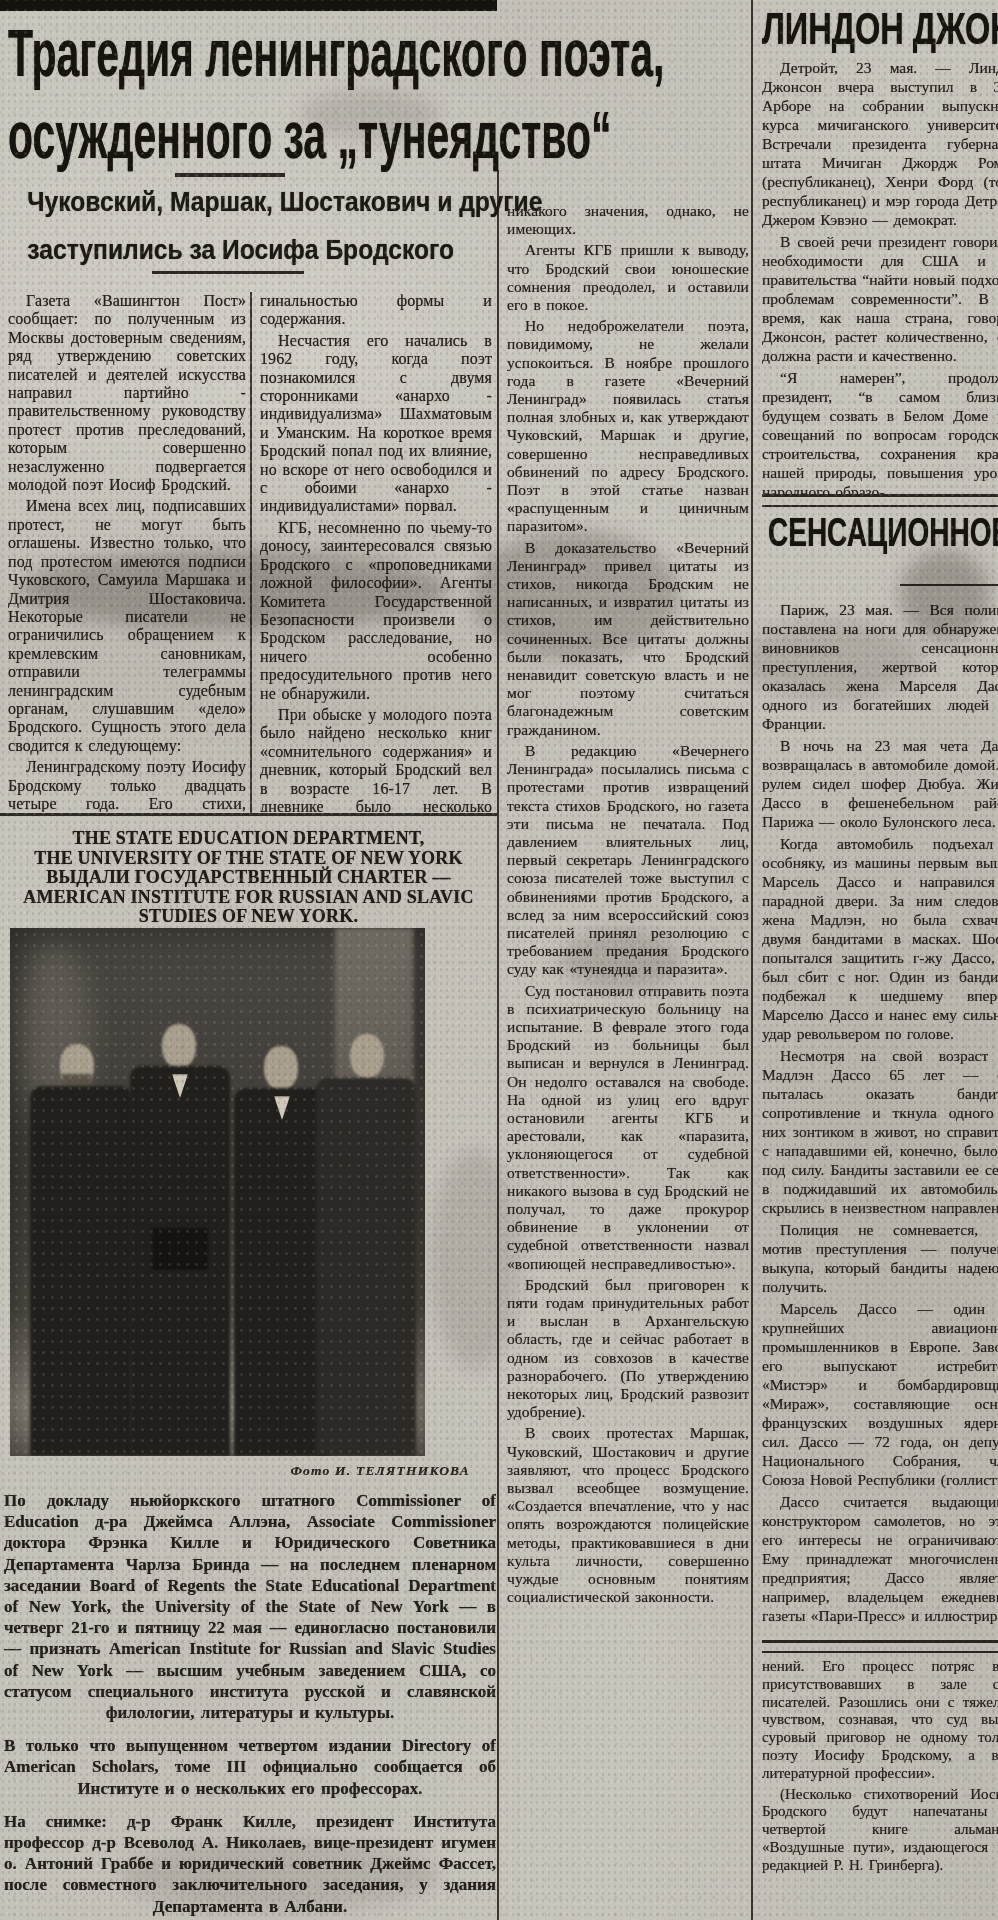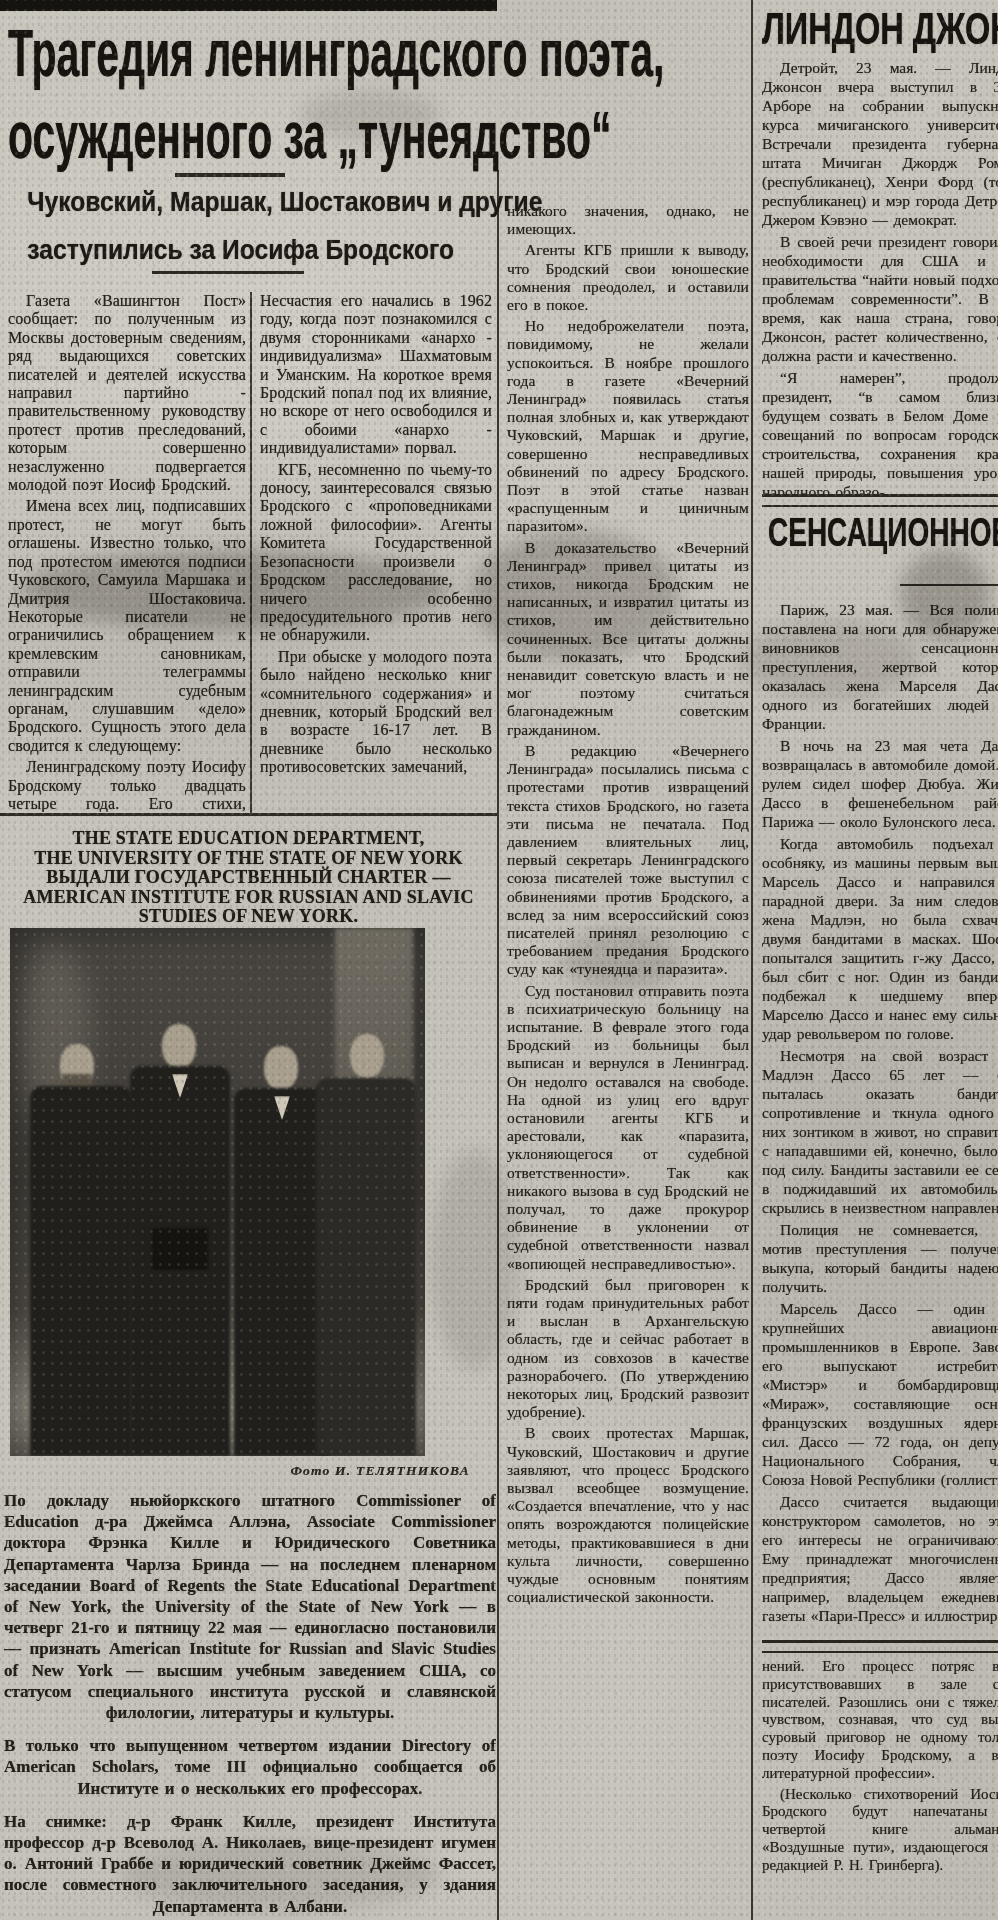--- a/index.html
+++ b/index.html
@@ -108,26 +108,27 @@
   </div>
 
   <div class="subrule" style="left:175px;top:173px;width:110px;height:4px;"></div>
   <div class="subhead">
     <div>Чуковский, Маршак, Шостакович и другие</div>
     <div>заступились за Иосифа Бродского</div>
   </div>
   <div class="subrule" style="left:152px;top:271px;width:152px;height:3px;"></div>
 
   <div class="bodycol col1">
-      <p>Газета «Вашингтон Пост» сообщает: по полученным из Москвы достоверным сведениям, ряд выдающихся советских писателей и деятелей искусства направил партийно - правительственному руководству протест против преследований, которым совершенно незаслуженно подвергается молодой поэт Иосиф Бродский.</p>
+      <p>Газета «Вашингтон Пост» сообщает: по полученным из Москвы достоверным сведениям, ряд утверждению советских писателей и деятелей искусства направил партийно - правительственному руководству протест против преследований, которым совершенно незаслуженно подвергается молодой поэт Иосиф Бродский.</p>
       <p>Имена всех лиц, подписавших протест, не могут быть оглашены. Известно только, что под протестом имеются подписи Чуковского, Самуила Маршака и Дмитрия Шостаковича. Некоторые писатели не ограничились обращением к кремлевским сановникам, отправили телеграммы ленинградским судебным органам, слушавшим «дело» Бродского. Сущность этого дела сводится к следующему:</p>
       <p>Ленинградскому поэту Иосифу Бродскому только двадцать четыре года. Его стихи, действительно, отличаются ори-</p>
     </div>
   <div class="vrule" style="left:250px;top:292px;height:521px;"></div>
   <div class="bodycol col2 cont">
+      <p>гинальностью формы и содержания.</p>
       <p>Несчастия его начались в 1962 году, когда поэт познакомился с двумя сторонниками «анархо - индивидуализма» Шахматовым и Уманским. На короткое время Бродский попал под их влияние, но вскоре от него освободился и с обоими «анархо - индивидуалистами» порвал.</p>
       <p>КГБ, несомненно по чьему-то доносу, заинтересовался связью Бродского с «проповедниками ложной философии». Агенты Комитета Государственной Безопасности произвели о Бродском расследование, но ничего особенно предосудительного против него не обнаружили.</p>
       <p>При обыске у молодого поэта было найдено несколько книг «сомнительного содержания» и дневник, который Бродский вел в возрасте 16-17 лет. В дневнике было несколько противосоветских замечаний,</p>
     </div>
   <div class="vrule" style="left:497px;top:170px;height:1750px;"></div>
   <div class="bodycol col3 cont">
       <p>никакого значения, однако, не имеющих.</p>
       <p>Агенты КГБ пришли к выводу, что Бродский свои юношеские сомнения преодолел, и оставили его в покое.</p>
       <p>Но недоброжелатели поэта, повидимому, не желали успокоиться. В ноябре прошлого года в газете «Вечерний Ленинград» появилась статья полная злобных и, как утверждают Чуковский, Маршак и другие, совершенно несправедливых обвинений по адресу Бродского. Поэт в этой статье назван «распущенным и циничным паразитом».</p>
       <p>В доказательство «Вечерний Ленинград» привел цитаты из стихов, никогда Бродским не написанных, и извратил цитаты из стихов, им действительно сочиненных. Все цитаты должны были показать, что Бродский ненавидит советскую власть и не мог поэтому считаться благонадежным советским гражданином.</p>

